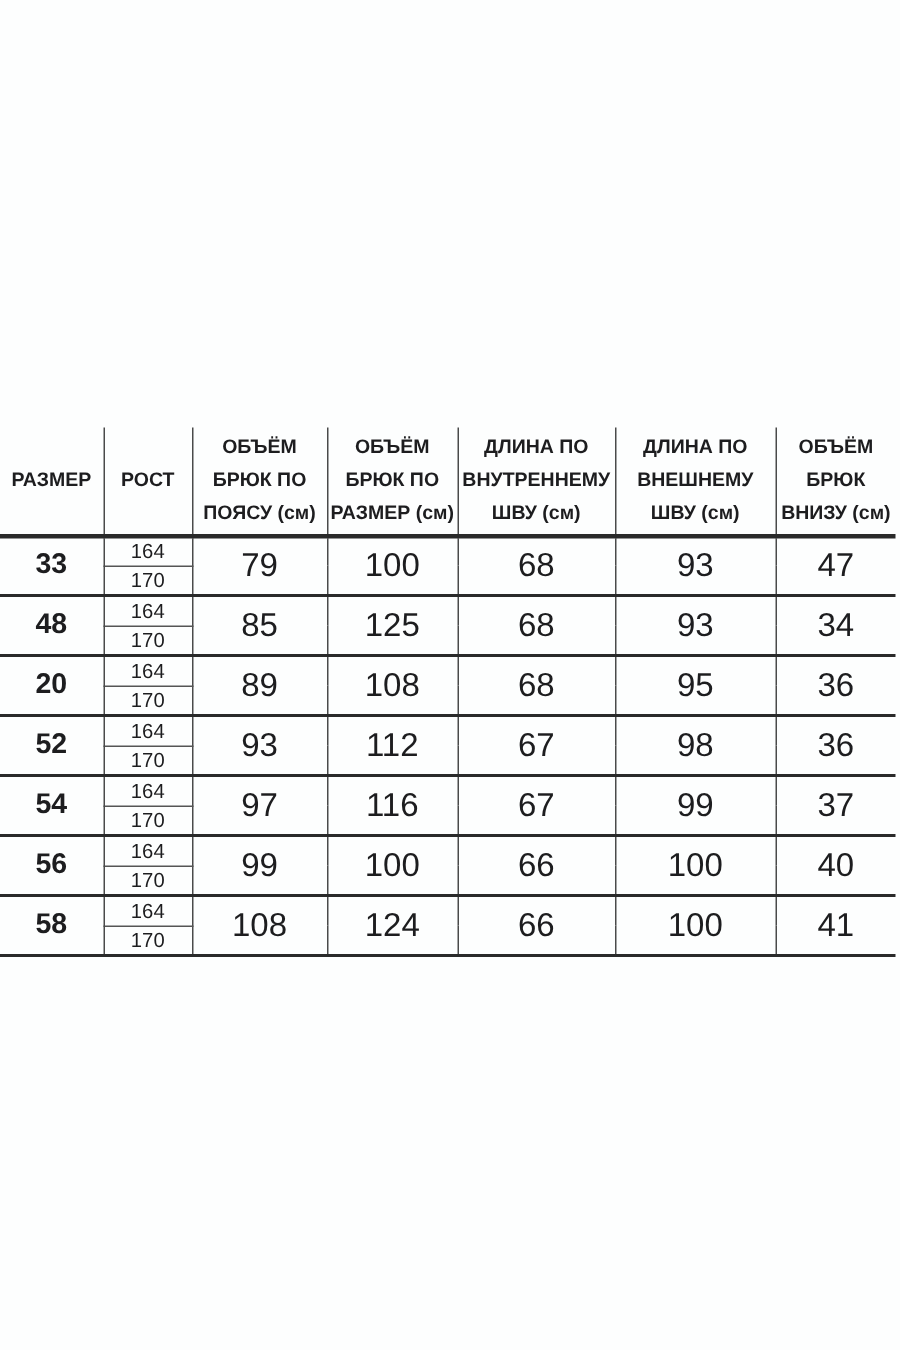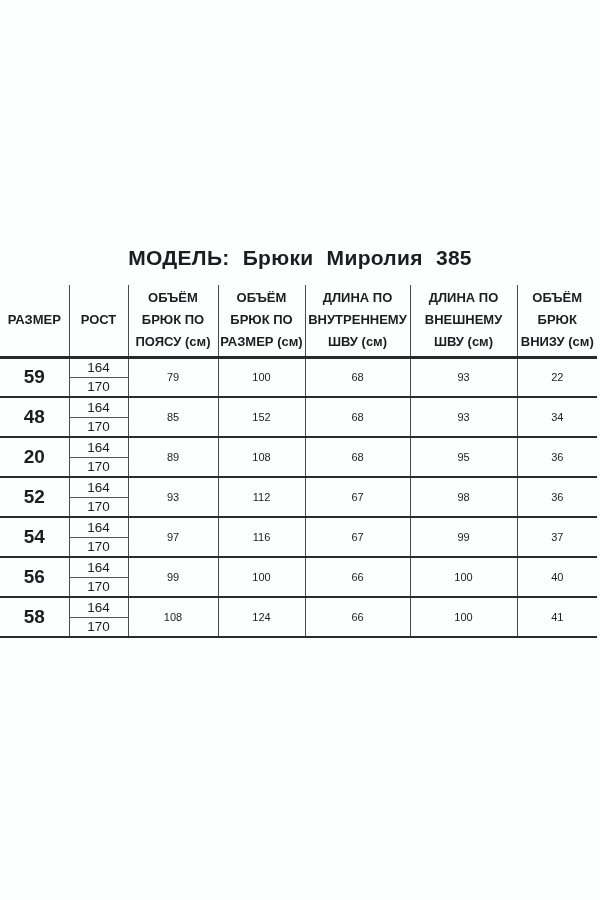--- a/index.html
+++ b/index.html
@@ -47,28 +47,27 @@
   td{
     padding:0;
     text-align:center; vertical-align:middle;
     border-left:1.5px solid var(--thin);
     border-right:1.5px solid var(--thin);
   }
   tr.sub{ height:20px; }
   td.size{ font-size:19px; font-weight:700; }
   td.rost{ font-size:13.5px; font-weight:400; }
   td.rost-top{ border-bottom:1.3px solid #555; }
-  td.val{ font-size:11px; font-weight:400; }
+  td.val{ font-size:22px; font-weight:400; }
   .hline{ display:block; }
 </style>
 </head>
 <body>
 
 <div class="page">
-  <div class="title">МОДЕЛЬ: Брюки Миролия 385</div>
 
   <table class="size-table">
     <colgroup>
       <col style="width:69px">
       <col style="width:59px">
       <col style="width:90px">
       <col style="width:87px">
       <col style="width:105px">
       <col style="width:107px">
       <col style="width:80px">
@@ -104,38 +103,38 @@
           <th>
             <span class="hline">ОБЪЁМ</span>
             <span class="hline">БРЮК</span>
             <span class="hline">ВНИЗУ (см)</span>
           </th>
         </tr>
     </thead>
 
   <tbody>
         <tr class="sub">
-          <td class="size" rowspan="2">59</td>
+          <td class="size" rowspan="2">33</td>
           <td class="rost rost-top">164</td>
           <td class="val" rowspan="2">79</td>
           <td class="val" rowspan="2">100</td>
           <td class="val" rowspan="2">68</td>
           <td class="val" rowspan="2">93</td>
-          <td class="val" rowspan="2">22</td>
+          <td class="val" rowspan="2">47</td>
         </tr>
         <tr class="sub">
           <td class="rost">170</td>
         </tr>
       </tbody>
       <tbody>
         <tr class="sub">
           <td class="size" rowspan="2">48</td>
           <td class="rost rost-top">164</td>
           <td class="val" rowspan="2">85</td>
-          <td class="val" rowspan="2">152</td>
+          <td class="val" rowspan="2">125</td>
           <td class="val" rowspan="2">68</td>
           <td class="val" rowspan="2">93</td>
           <td class="val" rowspan="2">34</td>
         </tr>
         <tr class="sub">
           <td class="rost">170</td>
         </tr>
       </tbody>
       <tbody>
         <tr class="sub">

